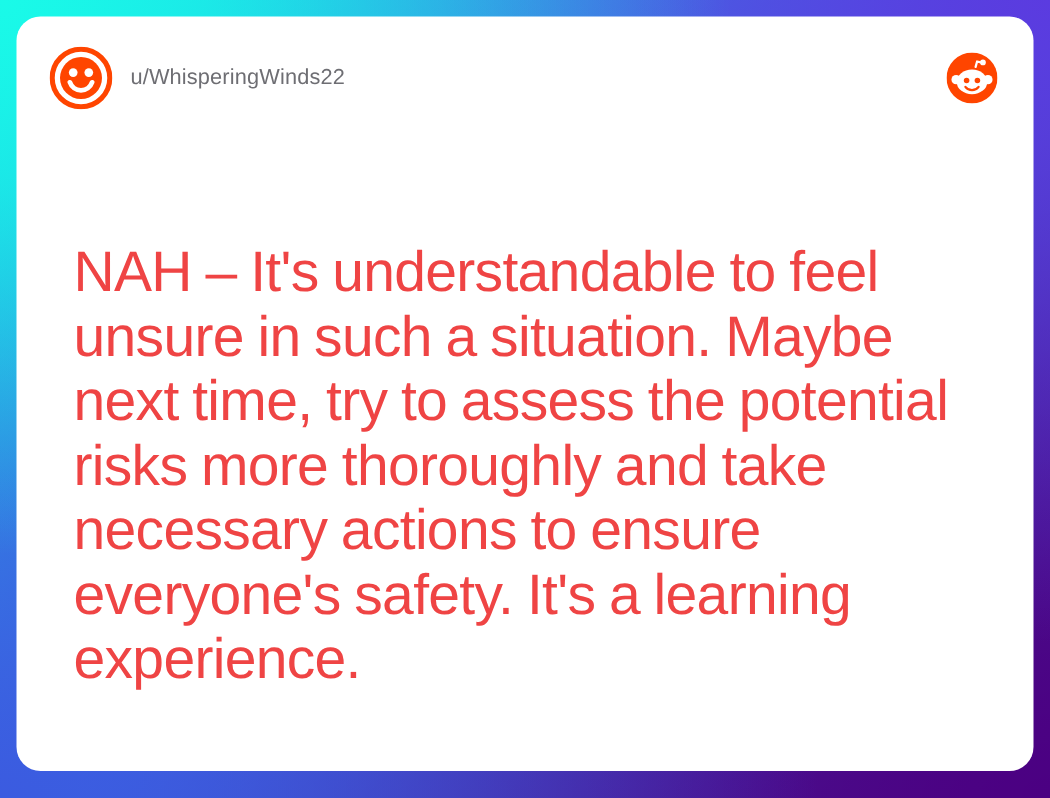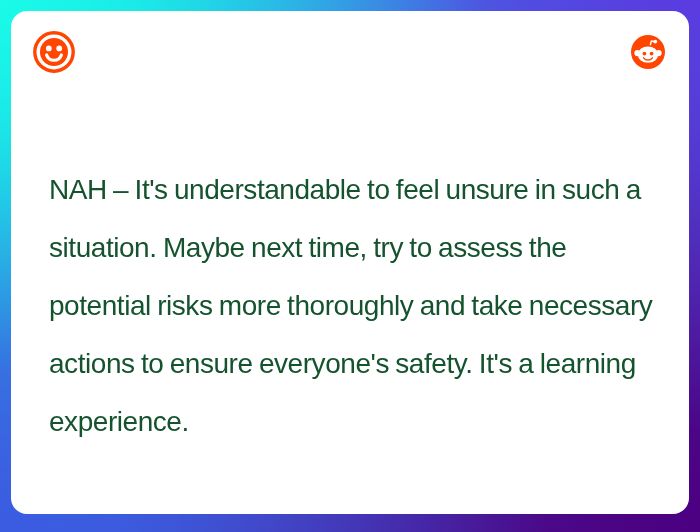--- a/index.html
+++ b/index.html
@@ -88,23 +88,23 @@
   
   .card-body {
     position: absolute;
     left: 38px;
     top: 150px;
     right: 34px;
   }
 
   .post-text {
     margin: 0;
-    font-size: 28px;
-    line-height: 58px;
-    color: #14532d;
+    font-size: 38px;
+    line-height: 43px;
+    color: #ef4444;
     letter-spacing: -0.45px;
     font-weight: 400;
     word-spacing: -1px;
     white-space: pre-wrap;
   }
 </style>
 </head>
 <body>
 
 <div class="screen">
@@ -116,20 +116,21 @@
       <div class="user-block">
 
         <svg class="avatar" viewBox="0 0 42 42">
           <circle cx="21" cy="21" r="19.2" fill="none" stroke="#FF4500" stroke-width="3.4"></circle>
           <circle cx="21" cy="21" r="14" fill="#FF4500"></circle>
           <circle cx="15.8" cy="17.4" r="2.9" fill="#ffffff"></circle>
           <circle cx="26.2" cy="17.4" r="2.9" fill="#ffffff"></circle>
           <path d="M13.6 23.9 a7.8 7.8 0 0 0 14.8 0" fill="none" stroke="#ffffff" stroke-width="3.2" stroke-linecap="round"></path>
         </svg>
 
+        <span class="username">u/WhisperingWinds22</span>
       </div>
 
       <svg class="brand-logo" viewBox="0 0 34 34">
         <circle cx="17" cy="17" r="17" fill="#FF4500"></circle>
 
         <path d="M19.4 9.6 L20.4 6.0 L23.6 6.7" fill="none" stroke="#ffffff" stroke-width="1.5" stroke-linecap="round" stroke-linejoin="round"></path>
         <circle cx="24.3" cy="6.6" r="1.9" fill="#ffffff"></circle>
 
         <ellipse cx="17" cy="19.6" rx="10.2" ry="8.2" fill="#ffffff"></ellipse>
 

